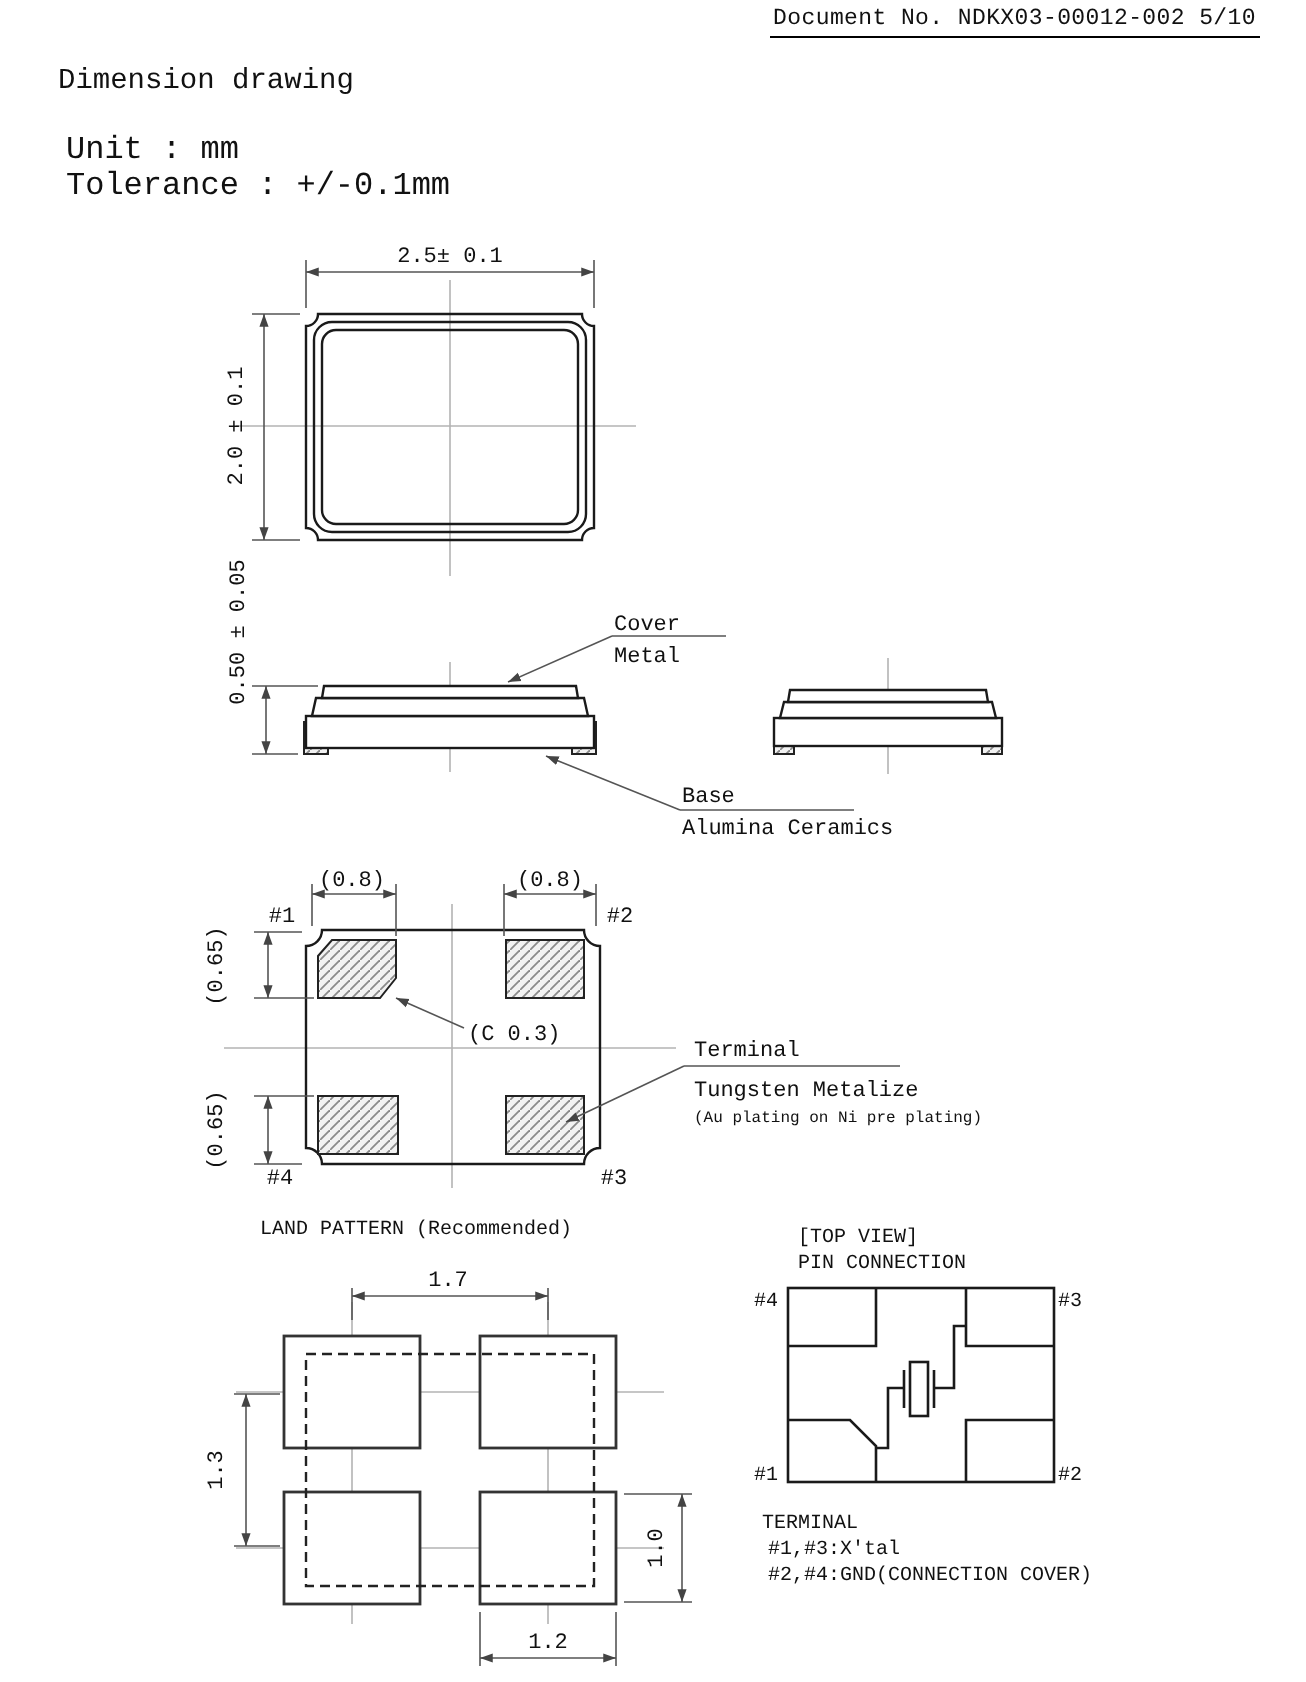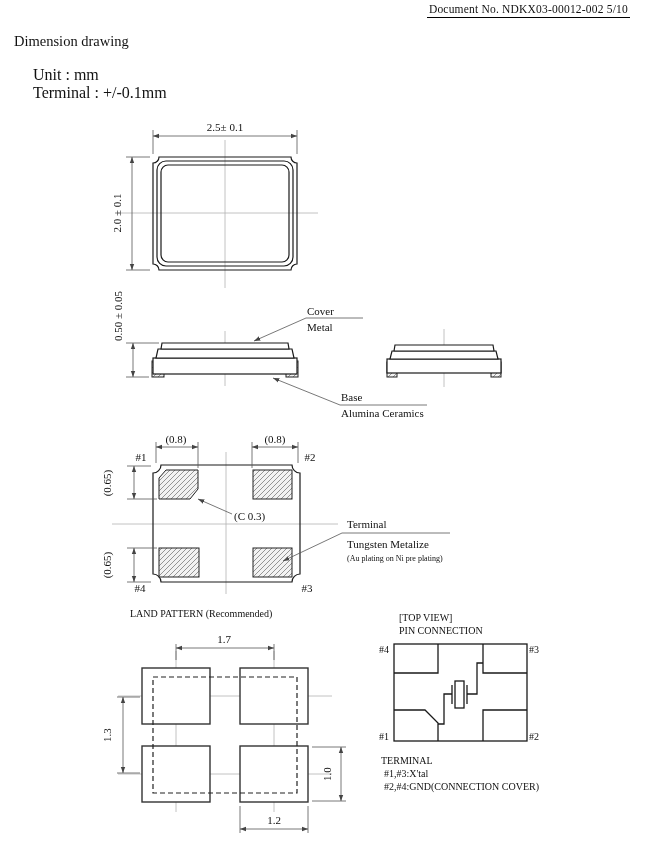--- a/index.html
+++ b/index.html
@@ -1,24 +1,24 @@
 <!DOCTYPE html>
 <html><head>
 <meta charset="utf-8">
 <style>
   html,body { margin:0; padding:0; background:#ffffff; }
   .page {
     position:relative; width:653px; height:841px; background:#ffffff;
-    font-family:Liberation Serif, serif; color:#111; overflow:hidden;
+    font-family:Liberation Mono, monospace; color:#111; overflow:hidden;
   }
   .doc-header {
     position:absolute; top:3px; right:23px; font-size:11.5px;
     border-bottom:1px solid #000; padding:0 2px 2px 2px; letter-spacing:0.2px;
   }
-  .title { position:absolute; left:14px; top:33px; font-size:14.5px; font-weight:normal; margin:0; }
+  .title { position:absolute; left:29px; top:33px; font-size:14.5px; font-weight:normal; margin:0; }
   .note { position:absolute; left:33px; font-size:16px; }
   .note.unit { top:66px; }
   .note.tol  { top:84px; }
   svg.drawing { position:absolute; left:0; top:0; }
   svg text { fill:#111; }
   .t11 { font-size:11px; }
   .t10 { font-size:10px; }
   .t8  { font-size:8px;  }
   .part   { stroke:#1a1a1a; stroke-width:1.2; fill:none; }
   .partF  { stroke:#1a1a1a; stroke-width:1.2; fill:#ffffff; }
@@ -30,21 +30,21 @@
   .pin    { stroke:#1a1a1a; stroke-width:1.3; fill:none; }
 </style>
 </head>
 <body>
 
 <div class="page">
 
   <div class="doc-header">Document No. NDKX03-00012-002 5/10</div>
   <h1 class="title">Dimension drawing</h1>
   <div class="note unit">Unit : mm</div>
-  <div class="note tol">Terminal : +/-0.1mm</div>
+  <div class="note tol">Tolerance : +/-0.1mm</div>
 
   <svg class="drawing" width="653" height="841" viewBox="0 0 653 841">
     <defs>
       <marker id="arr" viewBox="0 0 8 7" refX="7.5" refY="3.5" markerWidth="8.5" markerHeight="7.5" orient="auto-start-reverse">
         <path d="M0 0.8 L7.5 3.5 L0 6.2 Z" fill="#444"></path>
       </marker>
       <pattern id="hatch" patternUnits="userSpaceOnUse" width="5" height="5">
         <rect width="5" height="5" fill="#f2f2f2"></rect>
         <path d="M-1 6 L6 -1" stroke="#8a8a8a" stroke-width="0.9"></path>
       </pattern>

